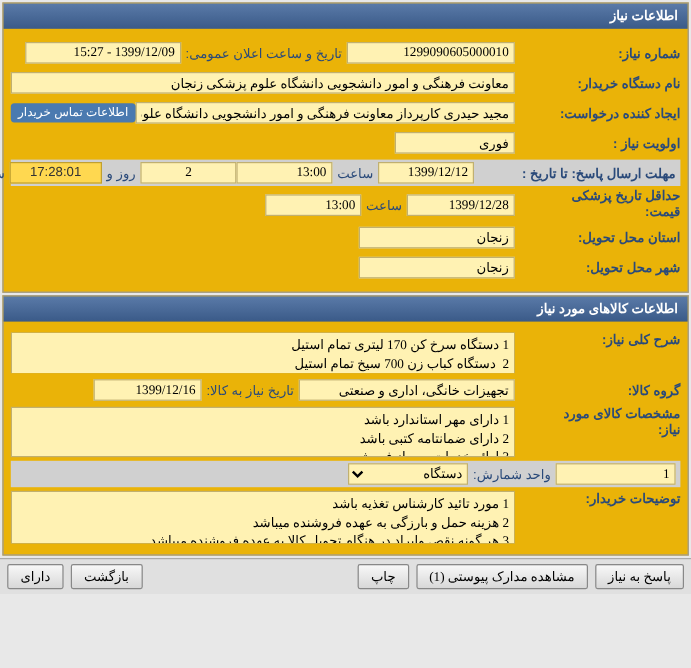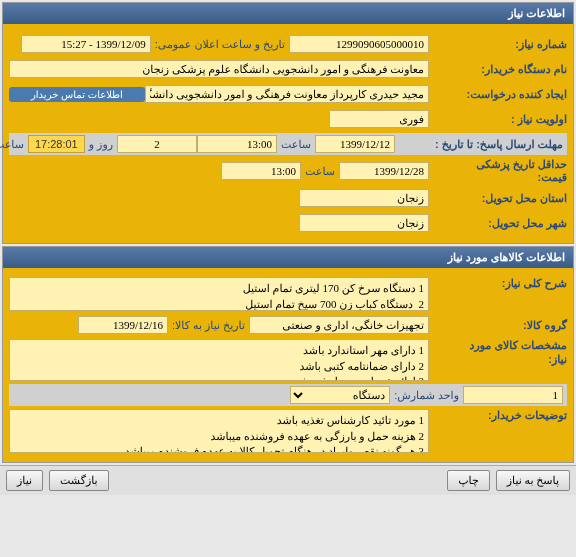--- a/index.html
+++ b/index.html
@@ -6,22 +6,22 @@
 body{font-family:Tahoma,Arial,sans-serif;font-size:11px;background:#e8e8e8;color:#333;width:576px;height:557px;overflow:hidden;direction:rtl;}
 .panel{border:1px solid #999;background:#eab308;margin:2px;}
 .panel-header{background:linear-gradient(#5a7aa8,#3a5a88);color:#fff;padding:4px 8px;font-weight:bold;font-size:11px;}
 .panel-body{padding:6px;}
 .row{display:flex;align-items:center;margin:3px 0;min-height:22px;}
 .label{color:#2a4a7a;font-weight:bold;width:110px;text-align:right;padding-left:6px;flex-shrink:0;margin-left:28px;}
 .label-sm{color:#2a4a7a;font-weight:normal;padding:0 4px;white-space:nowrap;}
 .field{background:#fff2b3;border:1px solid #c0b070;padding:2px 4px;height:18px;font-size:11px;font-family:Tahoma;min-width:80px;}
 .field-wide{flex:1;}
 .textarea{background:#fff2b3;border:1px solid #c0b070;padding:3px 4px;font-size:11px;font-family:Tahoma;resize:none;line-height:1.4;}
-.tag{background:#4a7ab0;color:#fff;border-radius:3px;padding:2px 22px;font-size:10px;display:inline-block;}
-.timer{background:#ffd850;border:1px solid #c0a030;padding:2px 6px;font-size:11px;}
+.tag{background:#4a7ab0;color:#fff;border-radius:3px;padding:2px 6px;font-size:10px;display:inline-block;}
+.timer{background:#ffd850;border:1px solid #c0a030;padding:2px 16px;font-size:11px;}
 .btn{background:linear-gradient(#f8f8f8,#d8d8d8);border:1px solid #888;padding:3px 10px;font-size:11px;font-family:Tahoma;cursor:pointer;border-radius:2px;margin:0 2px;}
 .row-dark{background:#d0d0d0;padding:2px 4px;}
 .button-row{display:flex;padding:4px;gap:2px;background:#e0e0e0;border-top:1px solid #aaa;}
 .sel{background:#fff2b3;border:1px solid #c0b070;font-size:11px;font-family:Tahoma;height:18px;}
 </style>
 </head>
 <body>
 
 <div class="panel">
   <div class="panel-header">اطلاعات نیاز</div>
@@ -102,17 +102,18 @@
       <span class="label">توضیحات خریدار:</span>
       <textarea class="textarea" style="flex: 1 1 0%; height: 44px;">1 مورد تائید کارشناس تغذیه باشد
 2 هزینه حمل و بارزگی به عهده فروشنده میباشد
 3 هر گونه نقص وایراد در هنگام تحویل کالا به عهده فروشنده میباشد</textarea>
     </div>
   </div>
 </div>
 
 <div class="button-row">
   <button class="btn">پاسخ به نیاز</button>
+  <button class="btn">مشاهده مدارک پیوستی (1)</button>
   <button class="btn">چاپ</button>
   <span style="flex:1"></span>
   <button class="btn">بازگشت</button>
-  <button class="btn">نیاز</button>
+  <button class="btn">دارای</button>
 </div>
 
 </body></html>

